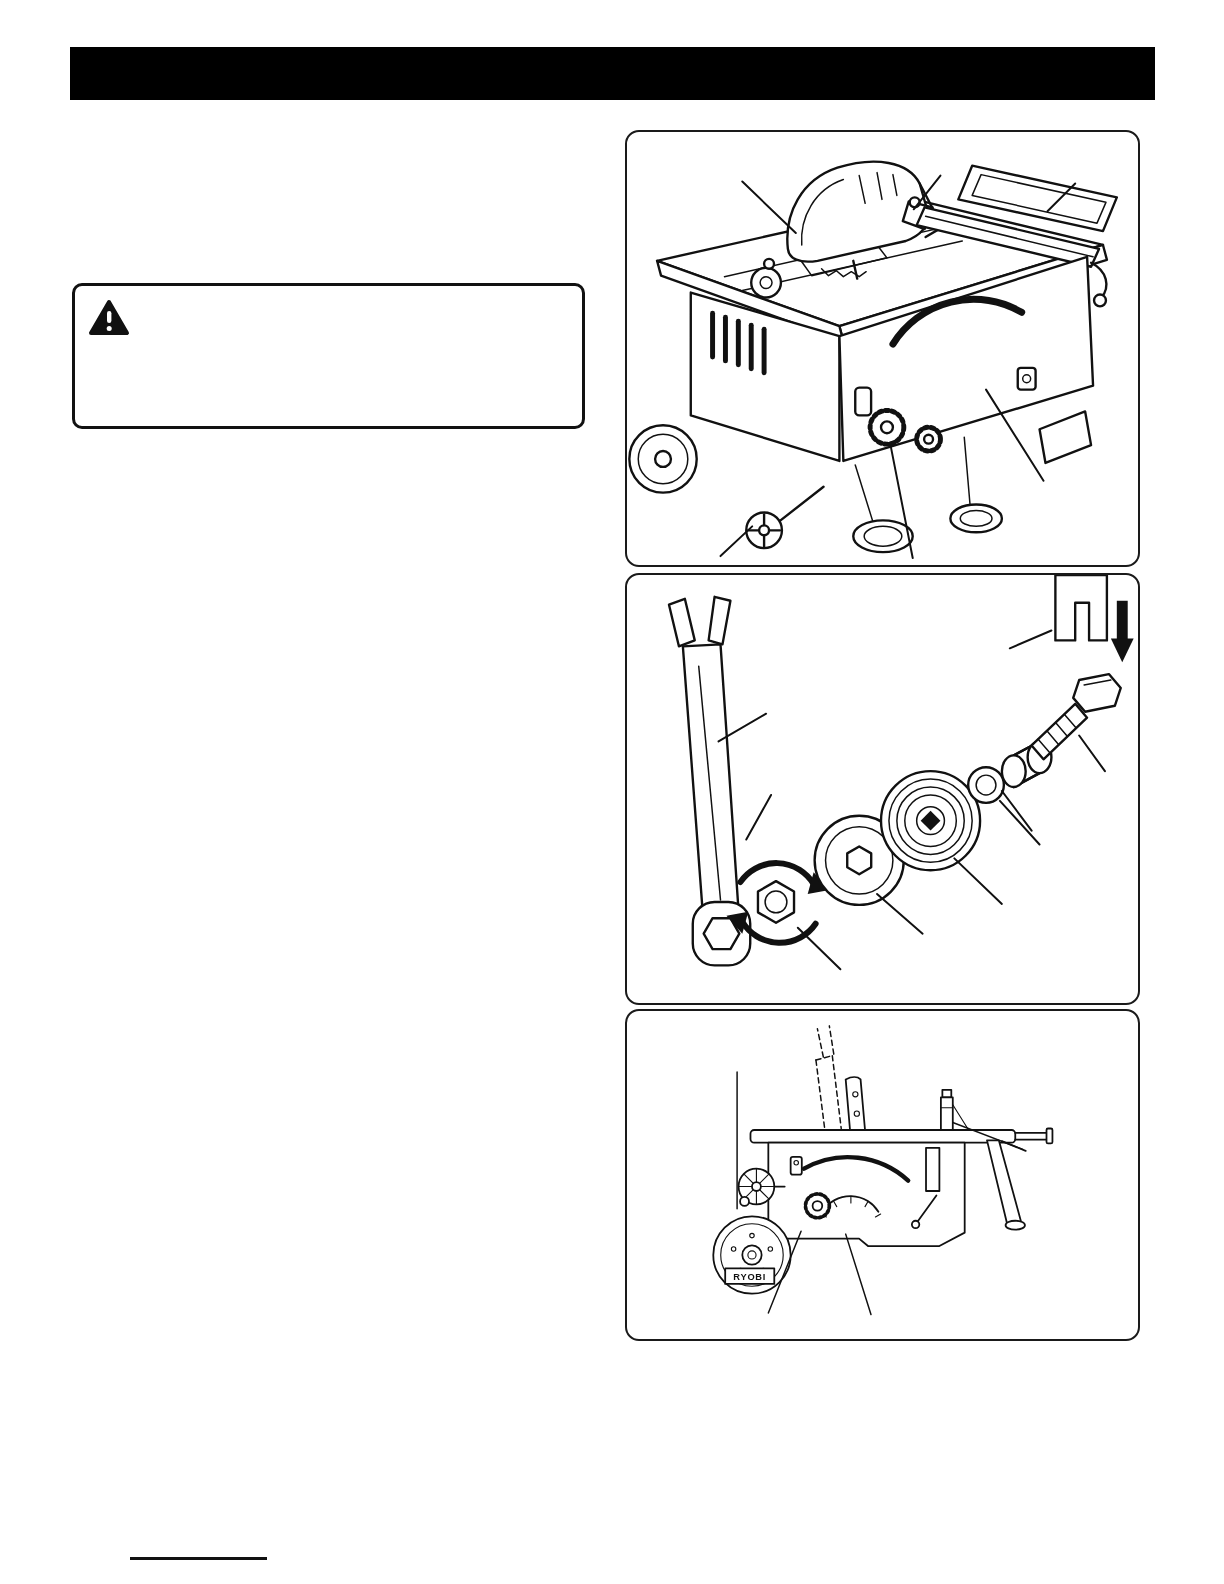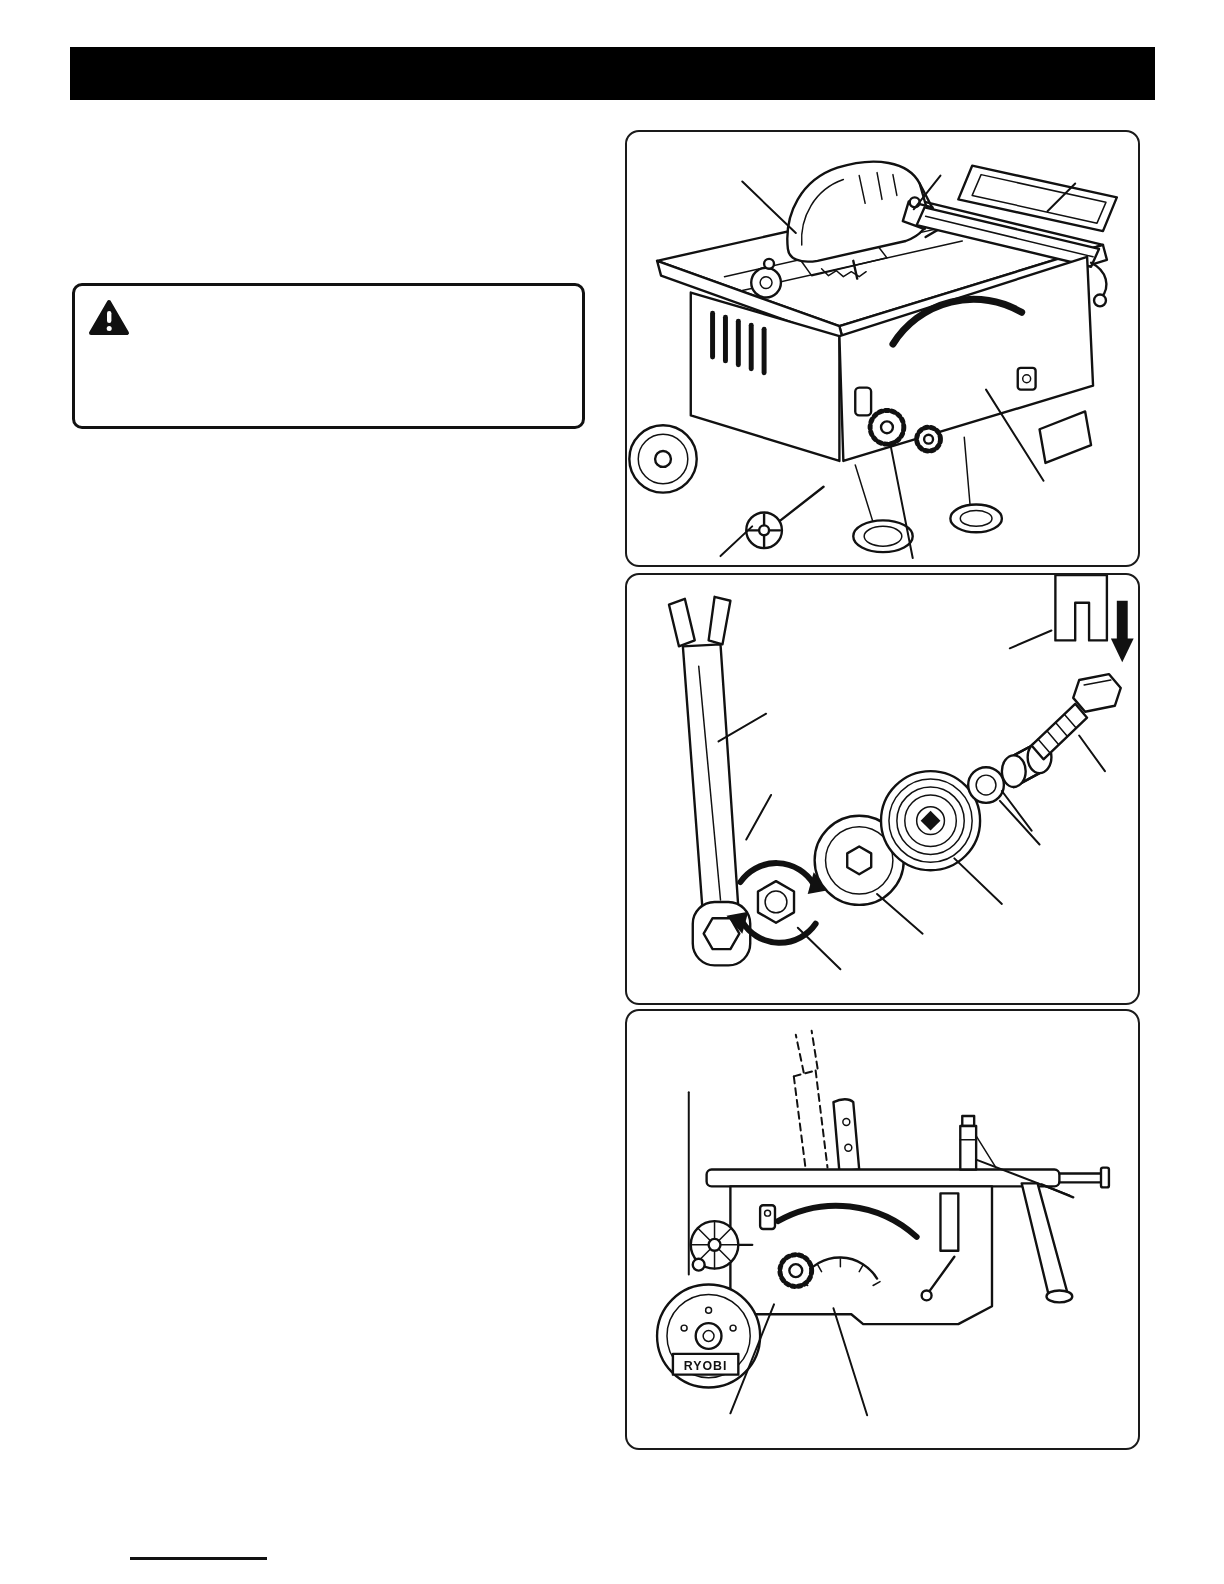--- a/index.html
+++ b/index.html
@@ -6,21 +6,21 @@
   .page{position:relative;width:1224px;height:1584px;background:#fff;overflow:hidden;
         font-family:"Liberation Sans",sans-serif;color:#111;}
   .header-bar{position:absolute;left:70px;top:47px;width:1085px;height:53px;background:#000;}
   .warning-box{position:absolute;left:72px;top:283px;width:513px;height:146px;
         border:3px solid #111;border-radius:10px;box-sizing:border-box;background:#fff;}
   .warning-icon{position:absolute;left:13px;top:13px;width:42px;height:38px;}
   .fig{position:absolute;left:625px;width:515px;border:2.5px solid #1a1a1a;border-radius:14px;
         box-sizing:border-box;background:#fff;overflow:hidden;}
   .fig1{top:130px;height:437px;}
   .fig2{top:573px;height:432px;}
-  .fig3{top:1009px;height:441px;}
+  .fig3{top:1009px;height:332px;}
   .fig svg{display:block;width:100%;height:100%;}
   .fig path,.fig line,.fig circle,.fig ellipse,.fig rect,.fig polygon,.fig polyline{
         stroke:#111;fill:none;stroke-width:2.4;stroke-linecap:round;stroke-linejoin:round;}
   .fig .fw{fill:#fff;}
   .fig .fd{fill:#111;stroke:none;}
   .fig .t{stroke-width:1.5;}
   .fig .vent{stroke-width:5;}
   .fig .b{stroke-width:6;}
   .fig .b8{stroke-width:7;}
   .fig .dash{stroke-dasharray:7 5;stroke-width:2;}

